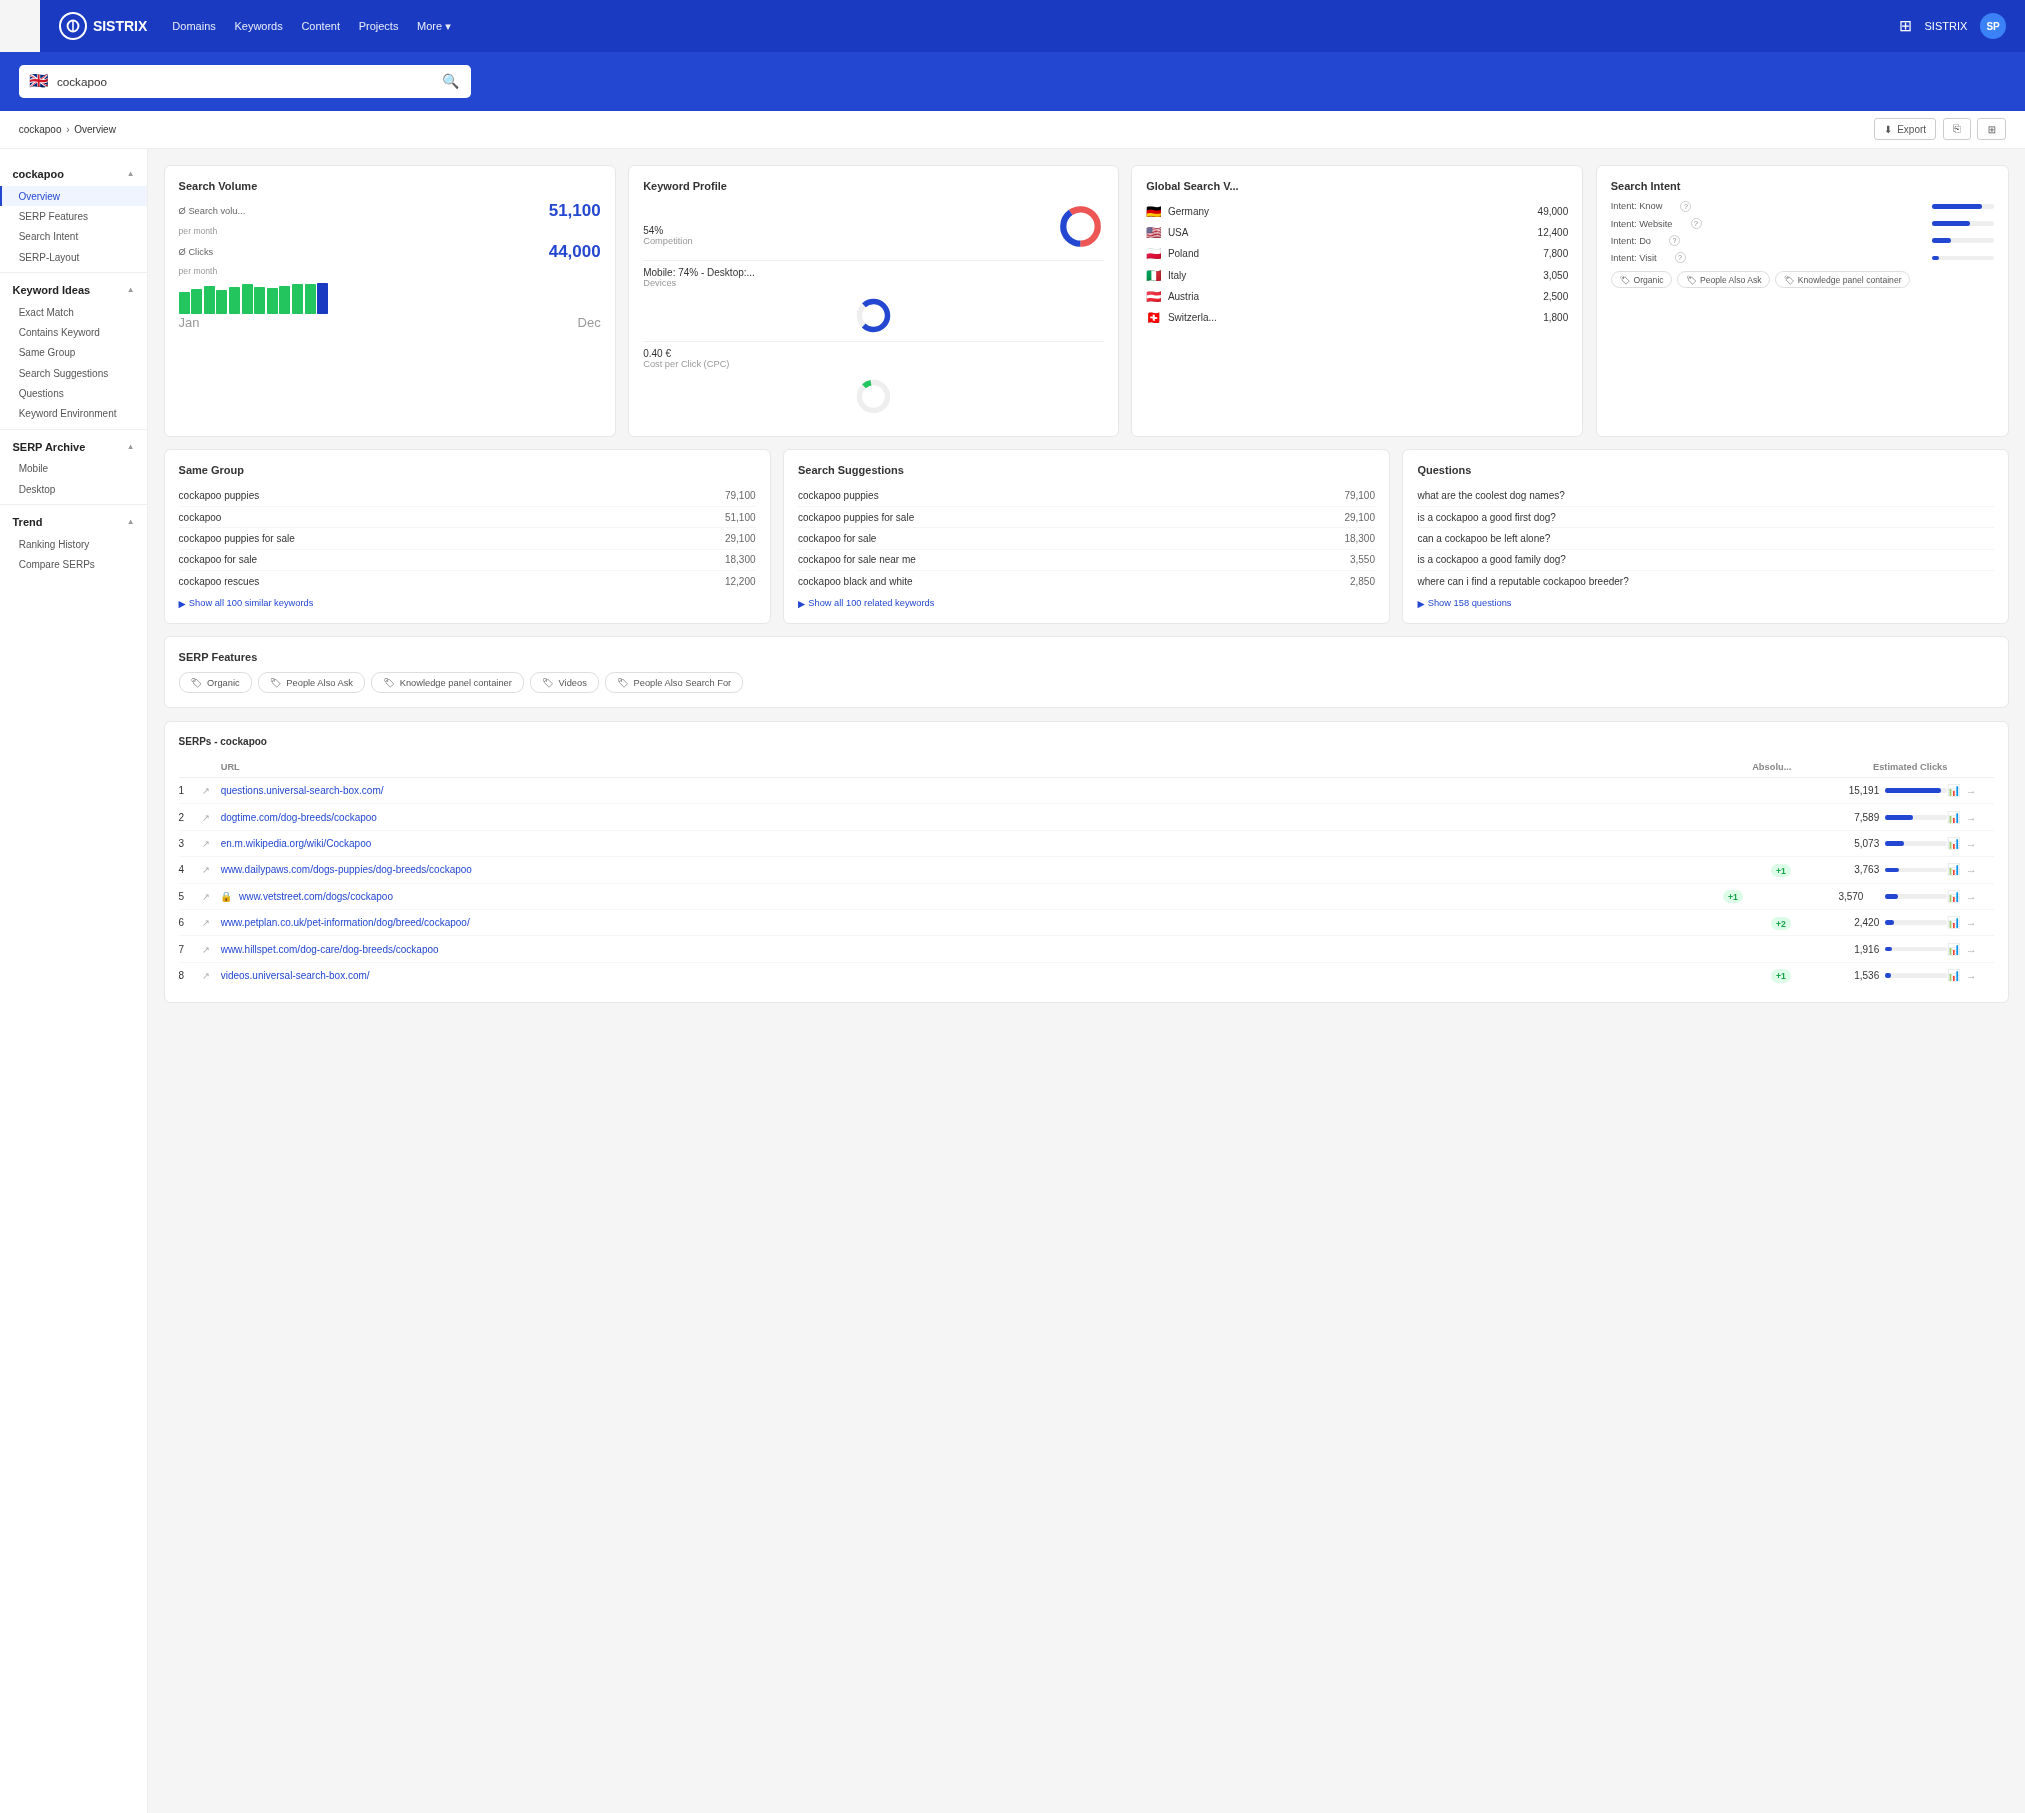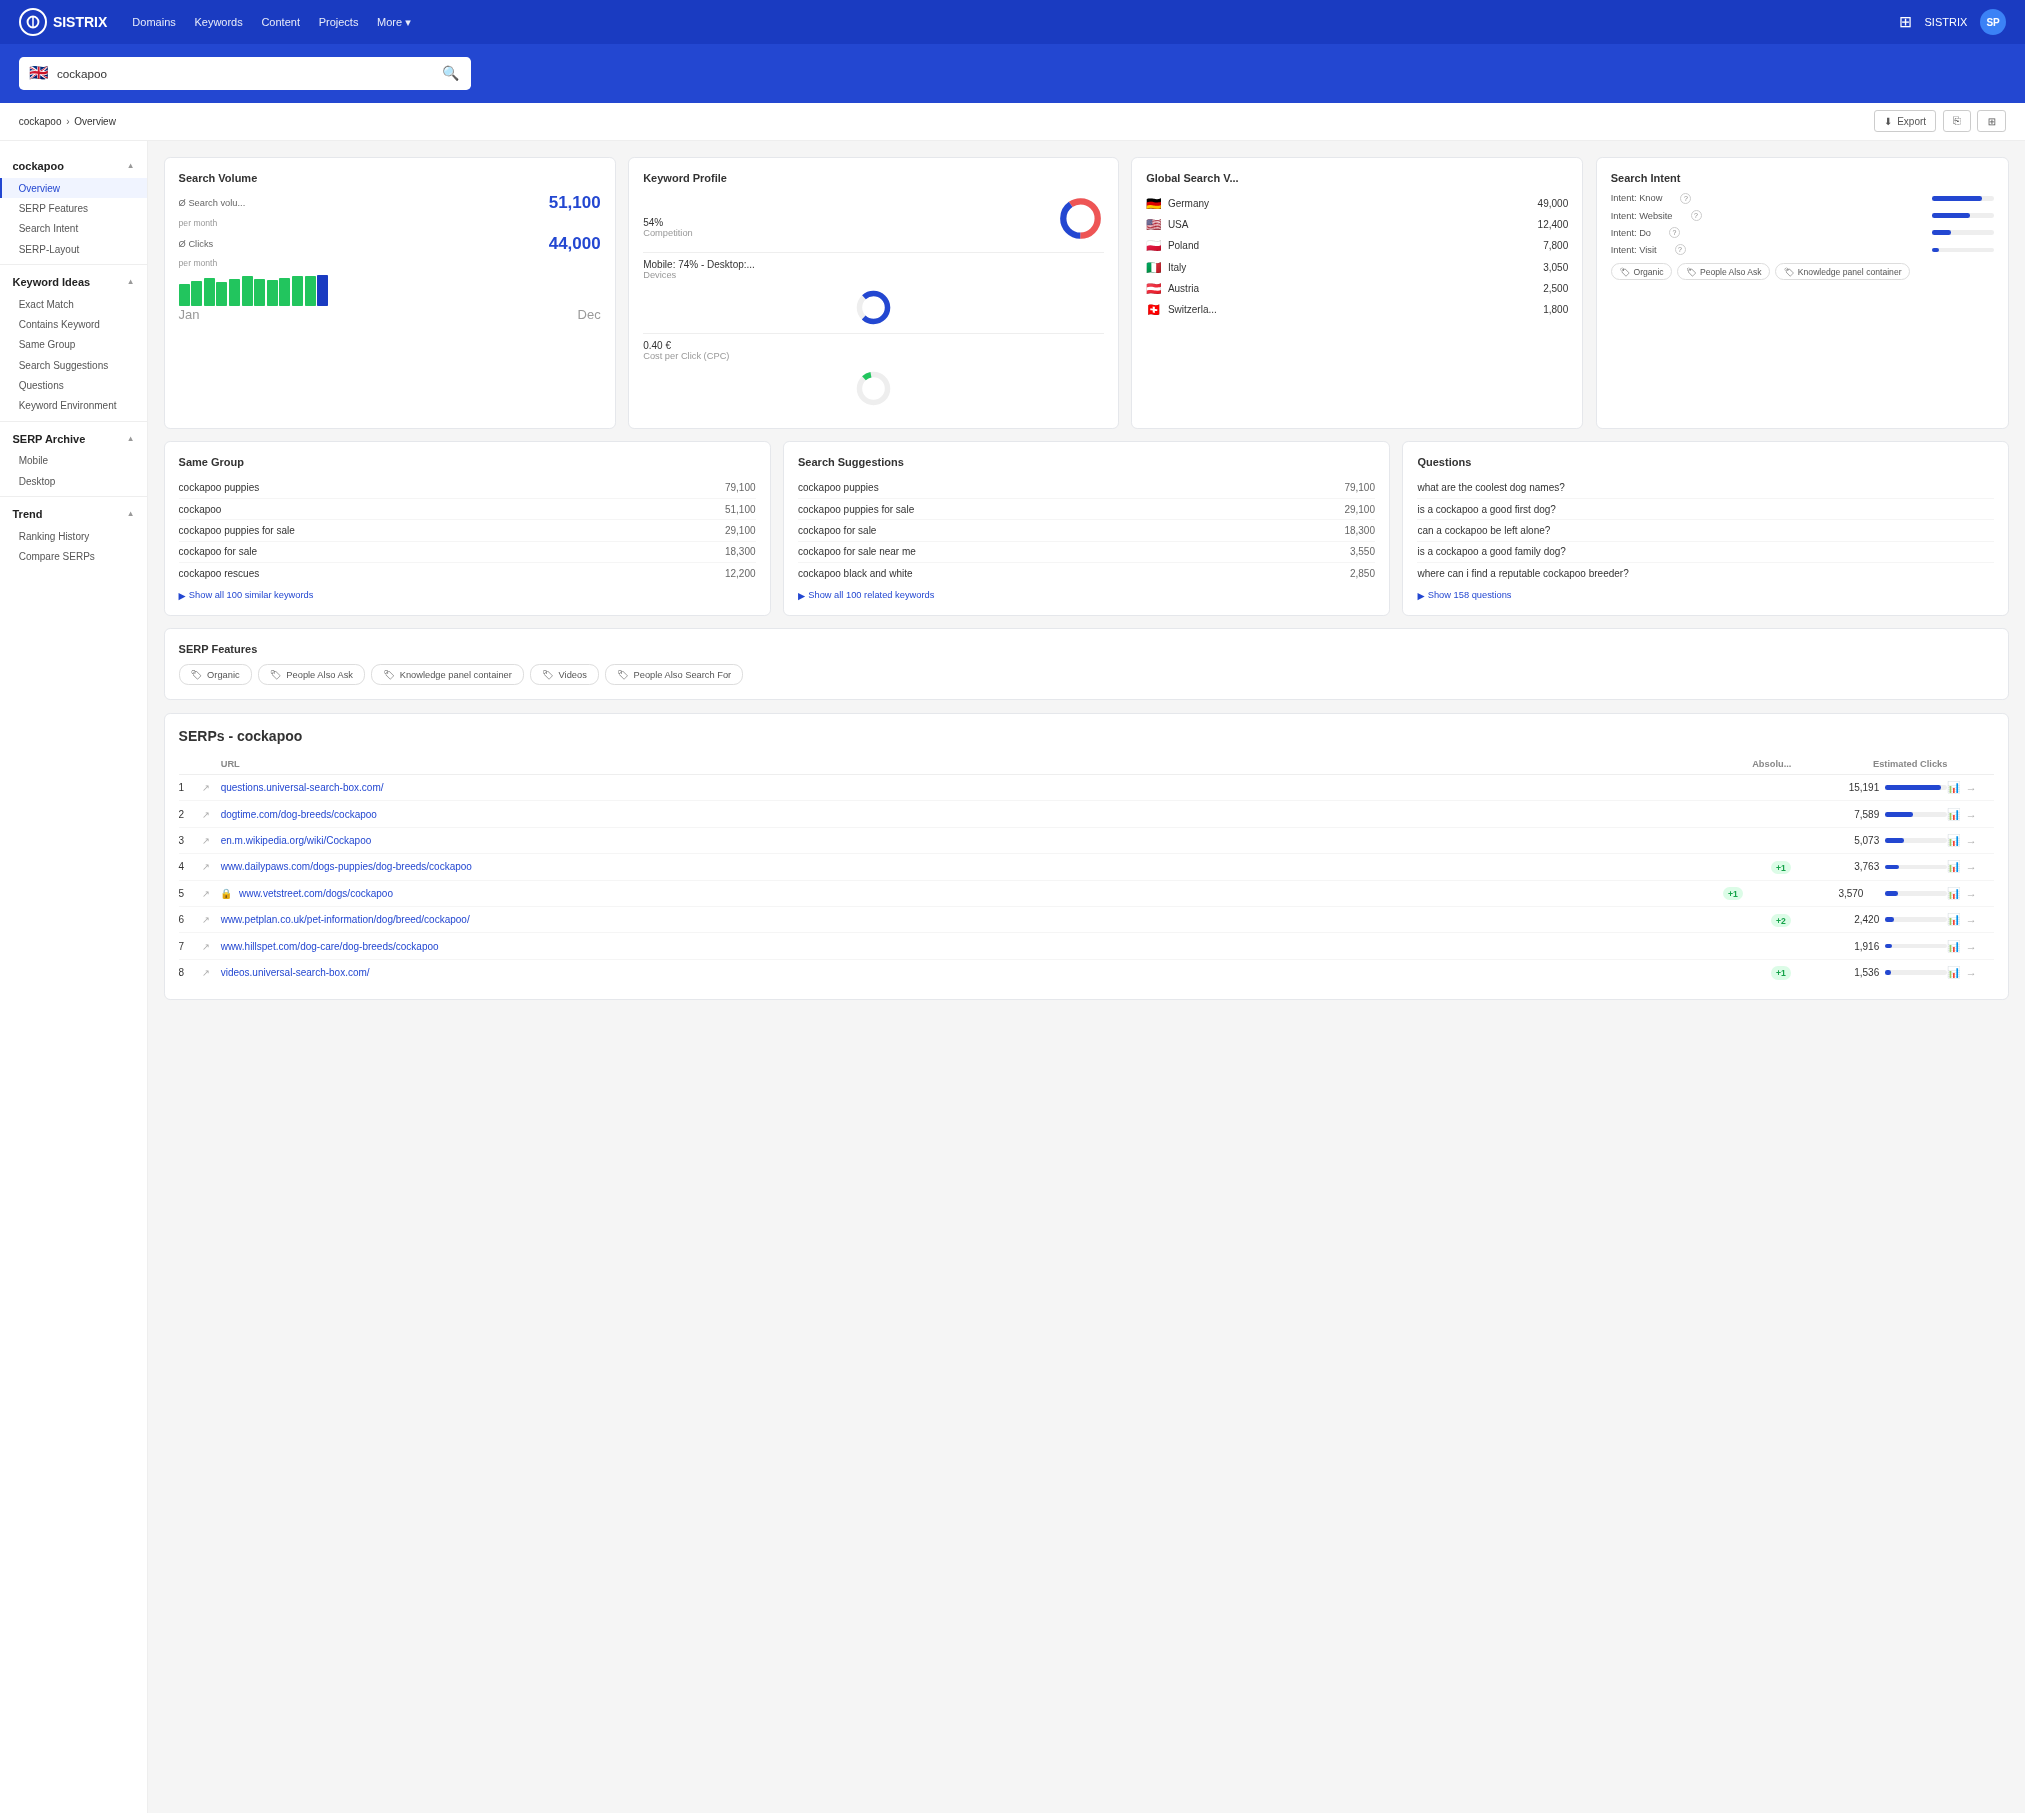--- a/index.html
+++ b/index.html
@@ -1,19 +1,19 @@
 <!DOCTYPE html>
 <html style="font-size:12.5px"><head>
   <meta charset="utf-8">
   <style>
     * { box-sizing: border-box; margin: 0; padding: 0; }
     body { font-family: -apple-system, BlinkMacSystemFont, 'Segoe UI', Arial, sans-serif; font-size: 10px; background: #f5f5f5; color: #333; }
 
     
-    .header { background: #1a3bc1; padding: 0 18.7px; display: flex; align-items: center; height: 44px; }
+    .header { background: #1a3bc1; padding: 0 18.7px; display: flex; align-items: center; height: 52px; margin-left: 40px; }
     .logo { display: flex; align-items: center; gap: 6.2px; color: white; font-size: 14px; font-weight: bold; margin-right: 25px; }
     .logo-circle { width: 28px; height: 28px; border: 2.3px solid white; border-radius: 50%; display: flex; align-items: center; justify-content: center; }
     .nav-links { display: flex; gap: 18.7px; }
     .nav-link { color: rgba(255,255,255,0.9); text-decoration: none; font-size: 11px; cursor: pointer; }
     .nav-right { margin-left: auto; display: flex; align-items: center; gap: 12.5px; }
     .grid-icon { color: white; font-size: 15.6px; }
     .sistrix-label { color: white; font-size: 11px; }
     .avatar { width: 26.5px; height: 26.5px; border-radius: 50%; background: #3b82f6; display: flex; align-items: center; justify-content: center; color: white; font-size: 10px; font-weight: bold; }
 
     
@@ -96,21 +96,21 @@
     .question-item { padding: 4.7px 0; font-size: 10px; color: #333; border-bottom: 0.8px solid #f5f5f5; }
     .question-item:last-child { border-bottom: none; }
 
     
     .serp-features-card { background: white; border-radius: 6.2px; border: 0.8px solid #e5e7eb; padding: 14px; margin-bottom: 12.5px; }
     .feature-tags { display: flex; flex-wrap: wrap; gap: 6.2px; margin-top: 9.3px; }
     .feature-tag { border: 0.8px solid #ddd; border-radius: 9.3px; padding: 3.9px 11px; font-size: 9.3px; color: #555; display: flex; align-items: center; gap: 4.7px; cursor: pointer; }
 
     
     .serps-card { background: white; border-radius: 6.2px; border: 0.8px solid #e5e7eb; padding: 14px; }
-    .serps-title { font-size: 14px; font-weight: 600; color: #333; margin-bottom: 11px; }
+    .serps-title { font-size: 10px; font-weight: 600; color: #333; margin-bottom: 11px; }
     .serps-table { width: 100%; }
     .serps-header { display: flex; padding: 4.7px 0; border-bottom: 1.6px solid #eee; font-size: 9.3px; color: #888; font-weight: 600; }
     .col-num { width: 23.4px; }
     .col-icon { width: 18.7px; }
     .col-url { flex: 1; }
     .col-abso { width: 78px; text-align: right; }
     .col-actions { width: 47px; text-align: right; }
     .serps-row { display: flex; align-items: center; padding: 6.2px 0; border-bottom: 0.8px solid #f5f5f5; font-size: 10px; }
     .serps-row:last-child { border-bottom: none; }
     .serps-url { color: #2347d1; text-decoration: none; flex: 1; }

